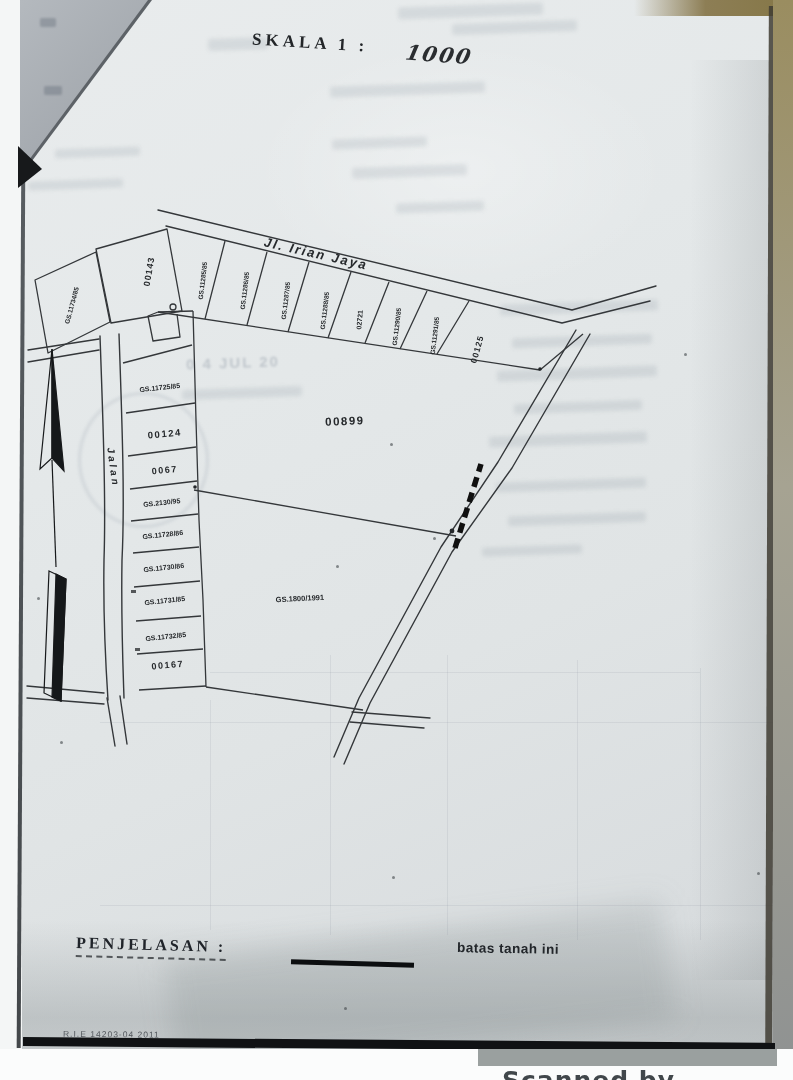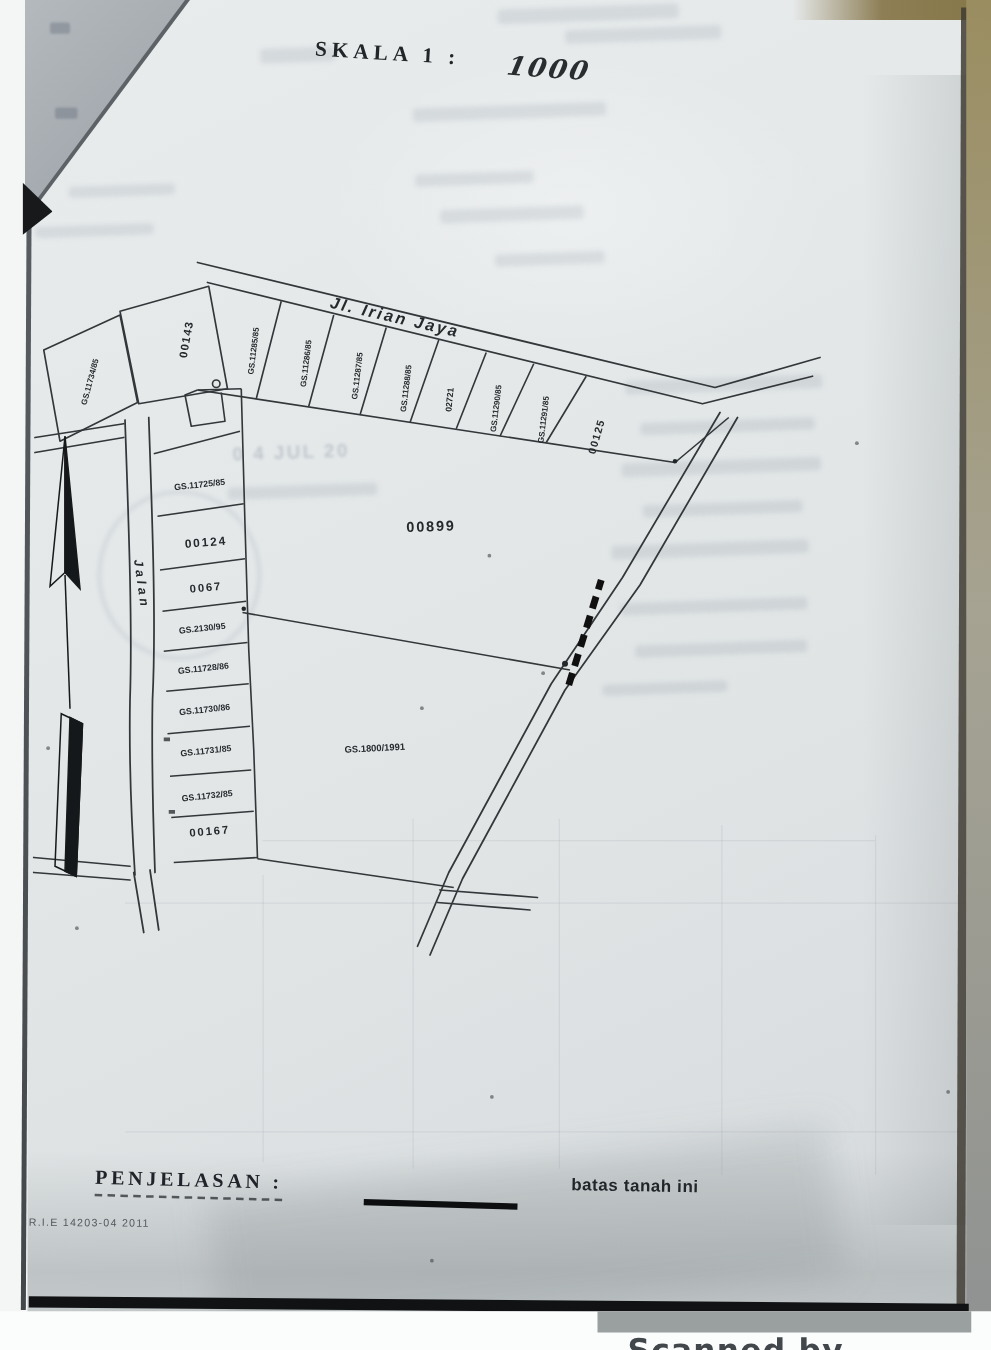--- a/index.html
+++ b/index.html
@@ -40,21 +40,21 @@
   
   .skala{left:252px;top:33px;transform:rotate(3.5deg);font-family:"Liberation Serif",serif;
       font-weight:bold;font-size:17px;letter-spacing:4px;color:#232629;}
   .skala-value{left:406px;top:42px;transform:rotate(4deg) skewX(-8deg);font-family:"DejaVu Serif",serif;
       font-style:italic;font-weight:bold;font-size:21px;color:#2a2d30;letter-spacing:2px;}
   .penjelasan{left:76px;top:936px;transform:rotate(1.5deg);font-family:"Liberation Serif",serif;
       font-weight:bold;font-size:16px;letter-spacing:3px;color:#20242a;
       border-bottom:2px dashed rgba(40,44,48,.75);padding-bottom:3px;}
   .legend-line{left:291px;top:961px;width:123px;height:5px;background:#0c0e10;transform:rotate(1.6deg);}
   .batas{left:457px;top:941px;transform:rotate(1deg);font-weight:bold;font-size:13.5px;color:#22262a;letter-spacing:.5px;}
-  .ref{left:23px;top:973px;font-size:8.5px;letter-spacing:1px;color:#3f444a;opacity:.85;transform:rotate(.5deg);}
+  .ref{left:23px;top:1029px;font-size:8.5px;letter-spacing:1px;color:#3f444a;opacity:.85;transform:rotate(.5deg);padding-left:40px;}
   
   .g{position:absolute;background:rgba(100,112,128,.14);filter:blur(2px);border-radius:3px;transform:rotate(-2deg);}
   .ghost-stamp{left:186px;top:354px;font-size:15px;font-weight:bold;letter-spacing:2px;
       color:#32425a;opacity:.20;filter:blur(1.3px);transform:rotate(-2deg);}
   .ghost-circle{left:78px;top:392px;width:125px;height:130px;border-radius:50%;
       border:3px solid rgba(95,110,130,.13);filter:blur(1.5px);}
   .grid-line{position:absolute;background:rgba(122,133,148,.13);}
   .dot{position:absolute;width:3px;height:3px;border-radius:50%;background:#41464a;opacity:.6;}
   svg text{font-family:"Liberation Sans",sans-serif;fill:#26292c;font-weight:bold;}
 </style>

